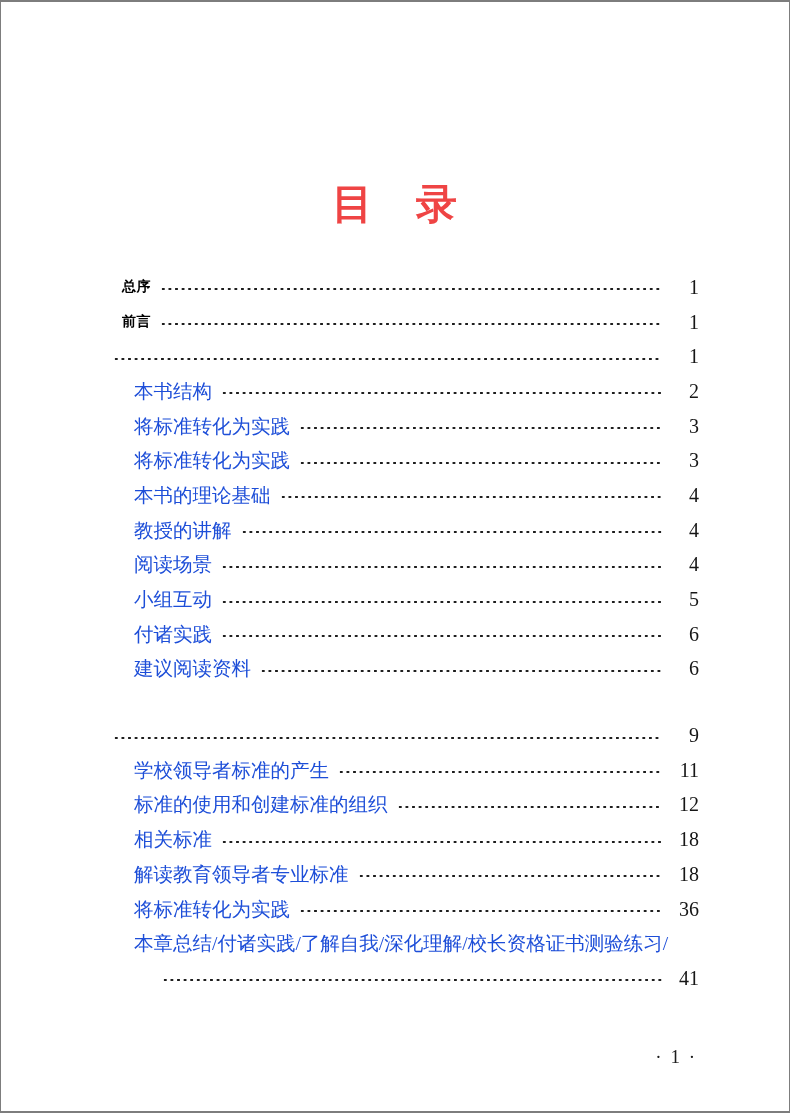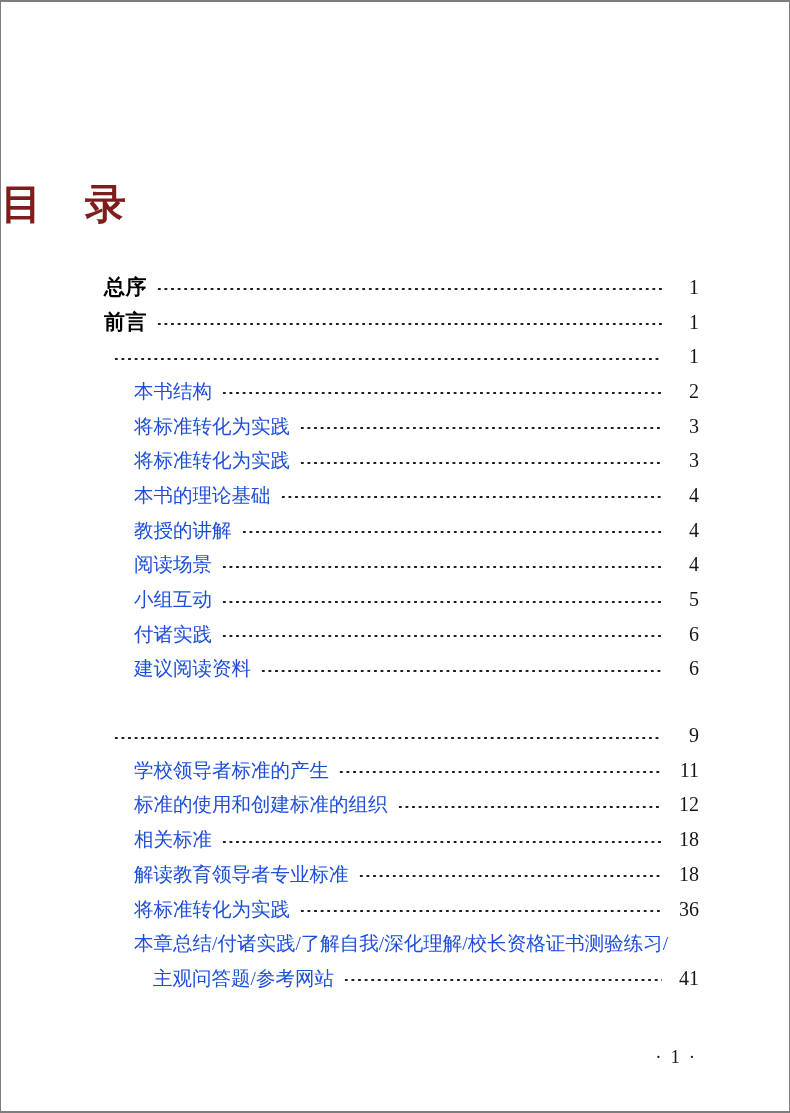--- a/index.html
+++ b/index.html
@@ -18,25 +18,26 @@
     border-right-width: 1px;
     overflow: hidden;
     font-family: "Liberation Serif", "DejaVu Serif", serif;
     color: #1a1a1a;
   }
   .title {
     position: absolute;
     top: 181px;
     left: 0;
     right: 0;
+    text-align: center;
     font-family: Liberation Sans, sans-serif;
     font-weight: 700;
     font-size: 41px;
     line-height: 42px;
-    color: #7f1d1d;
+    color: #ef4444;
     white-space: pre;
     letter-spacing: 1px;
   }
   .toc {
     position: absolute;
     top: 268px;
     left: 103px;
     right: 90px;
   }
   .row {
@@ -46,23 +47,24 @@
   }
   .row .label {
     flex: 0 0 auto;
     white-space: pre;
     font-size: 19.5px;
     color: #1d4ed8;
   }
   .lv1 .label {
     font-family: Liberation Mono, monospace;
     font-weight: 700;
-    font-size: 21px;
+    font-size: 14px;
     color: #000;
     letter-spacing: 0.5px;
+    margin-left: 18px;
   }
   .lv2 { margin-left: 30px; }
   .cont { margin-left: 49px; }
   .leader {
     flex: 1 1 auto;
     align-self: stretch;
     margin-left: 9px;
     margin-right: 11px;
     background-image: radial-gradient(circle, #1b1b1b 1.05px, rgba(0,0,0,0) 1.5px);
     background-size: 6.6px 8px;
@@ -204,21 +206,20 @@
       <span class="leader"></span>
       <span class="pagenum">36</span>
     </div>
 
 
     <div class="row lv2">
       <span class="label">本章总结/付诸实践/了解自我/深化理解/校长资格证书测验练习/</span>
     </div>
 
     <div class="row lv2 cont">
-      <span class="label">主观问答题/参考网站</span>
       <span class="leader"></span>
       <span class="pagenum">41</span>
     </div>
 
   </div>
 
   <div class="folio">· 1 ·</div>
 
 </div>
 

